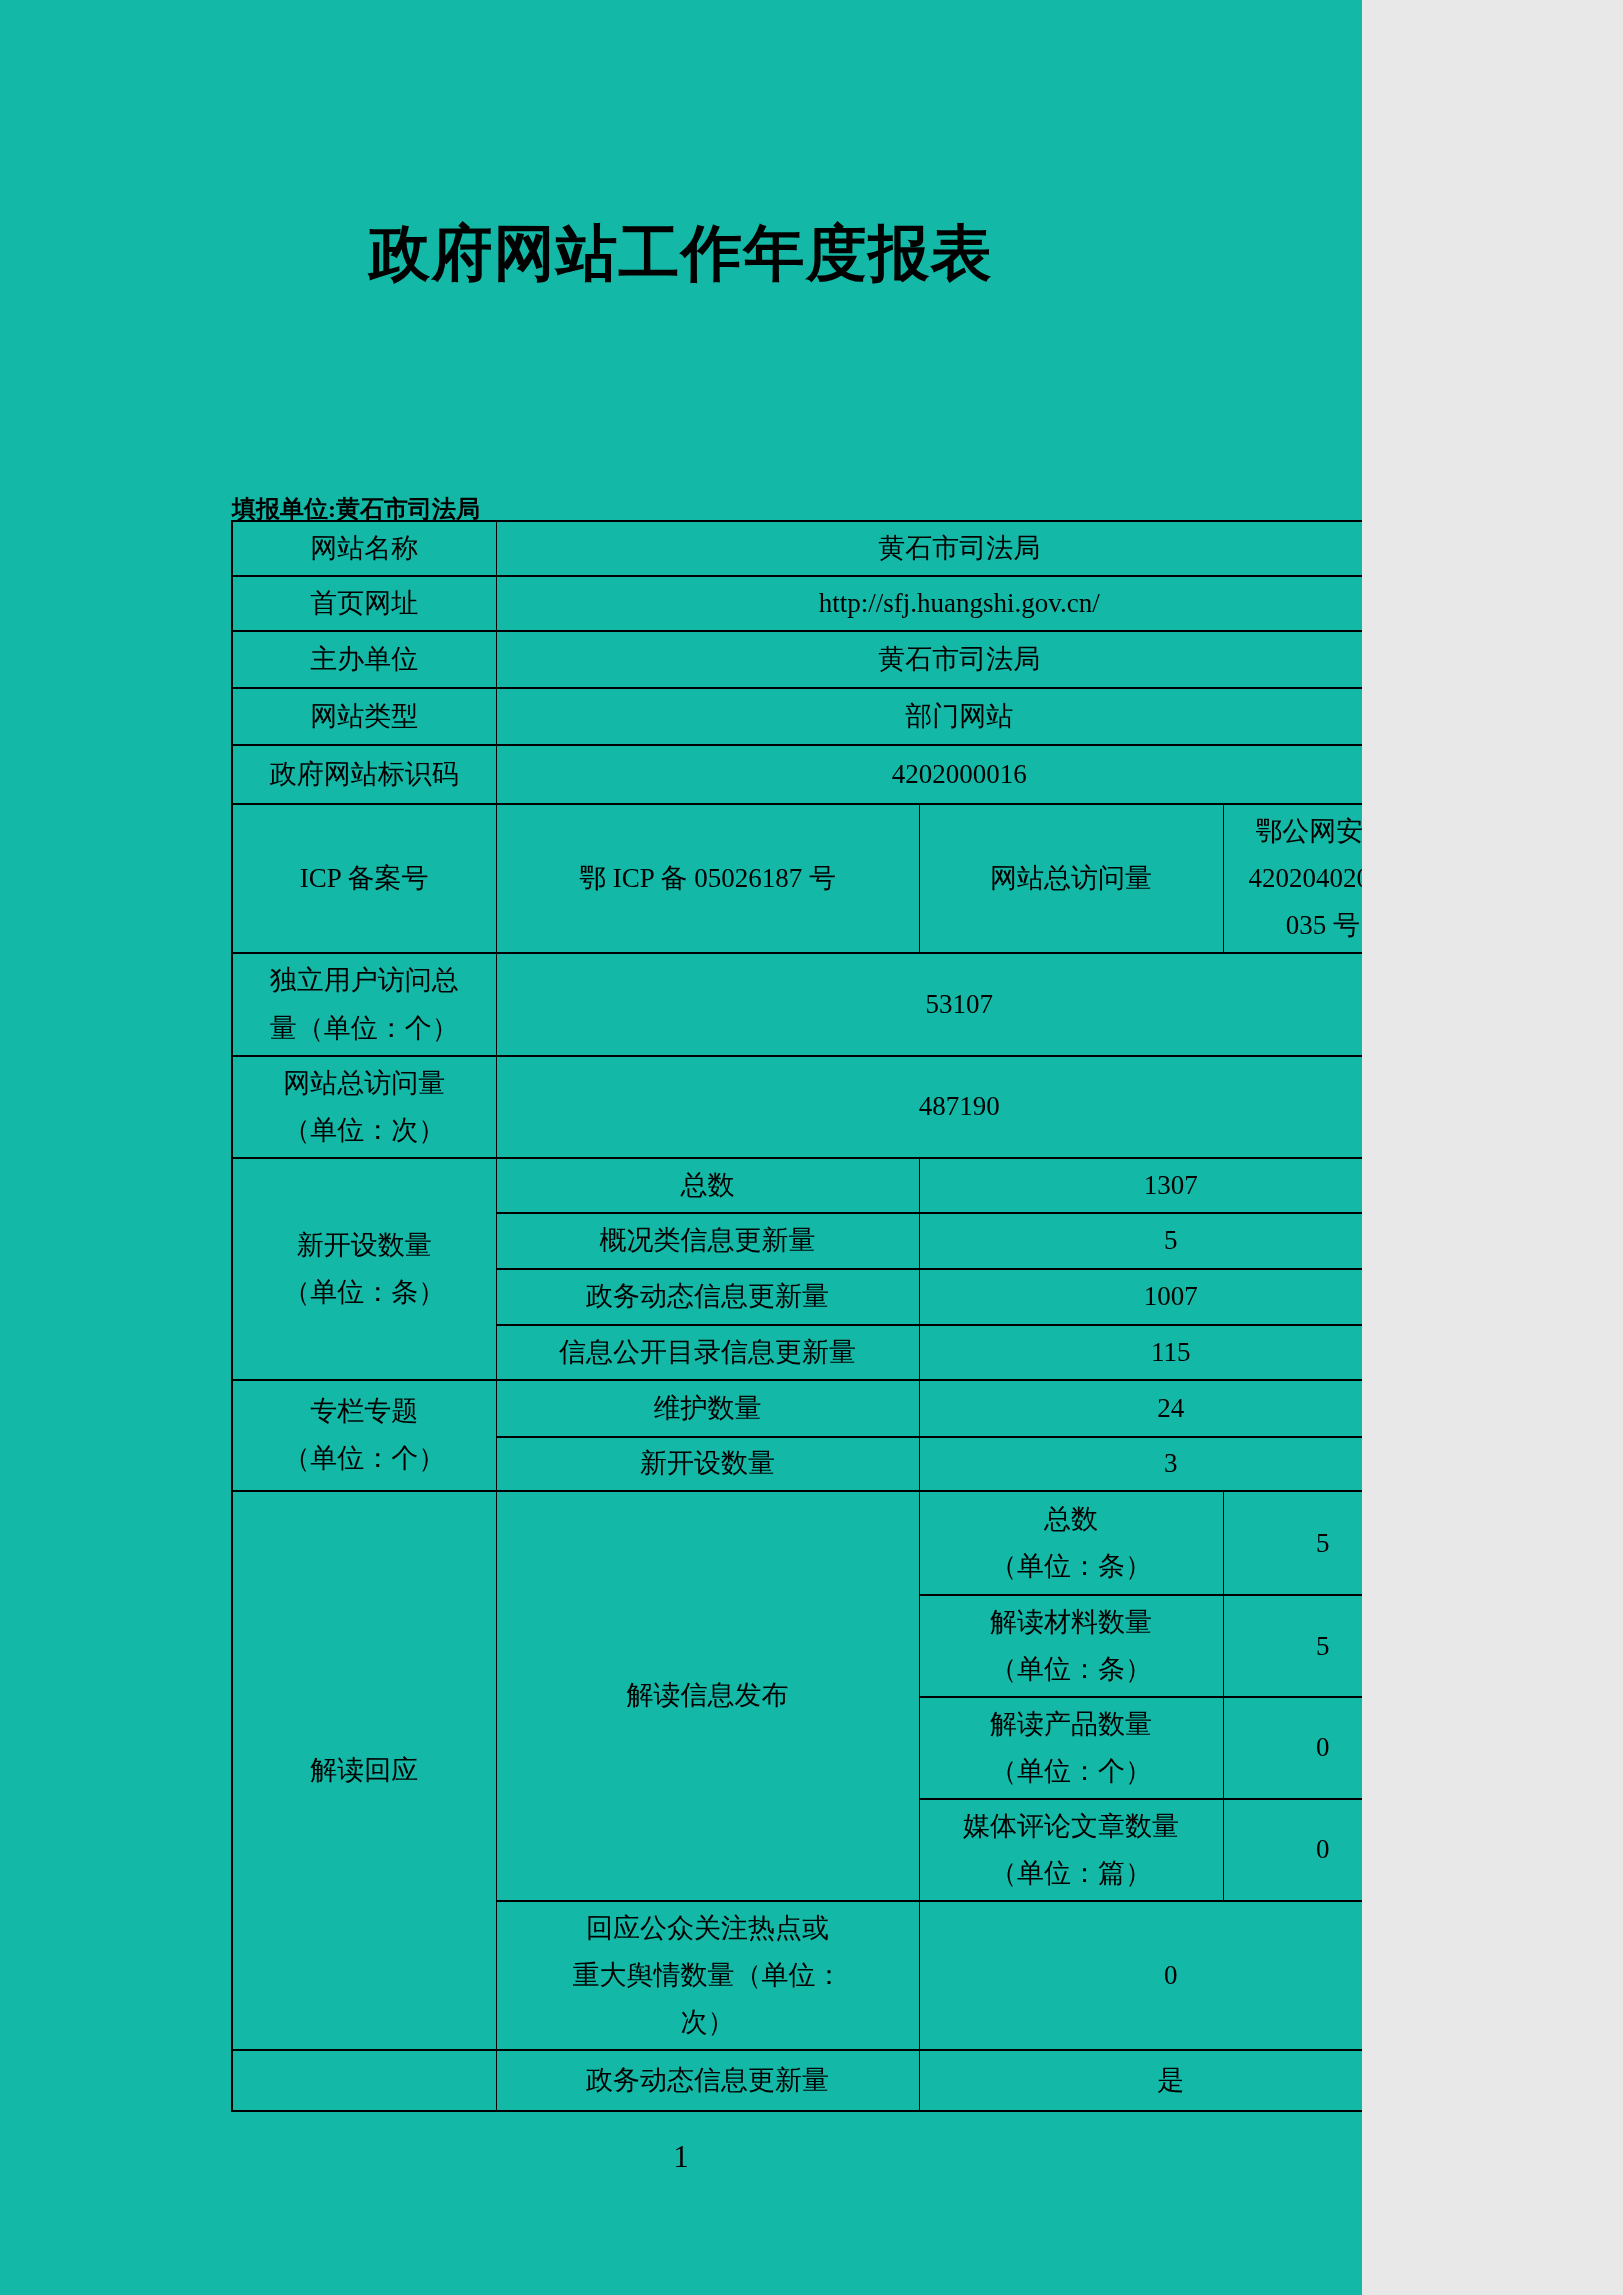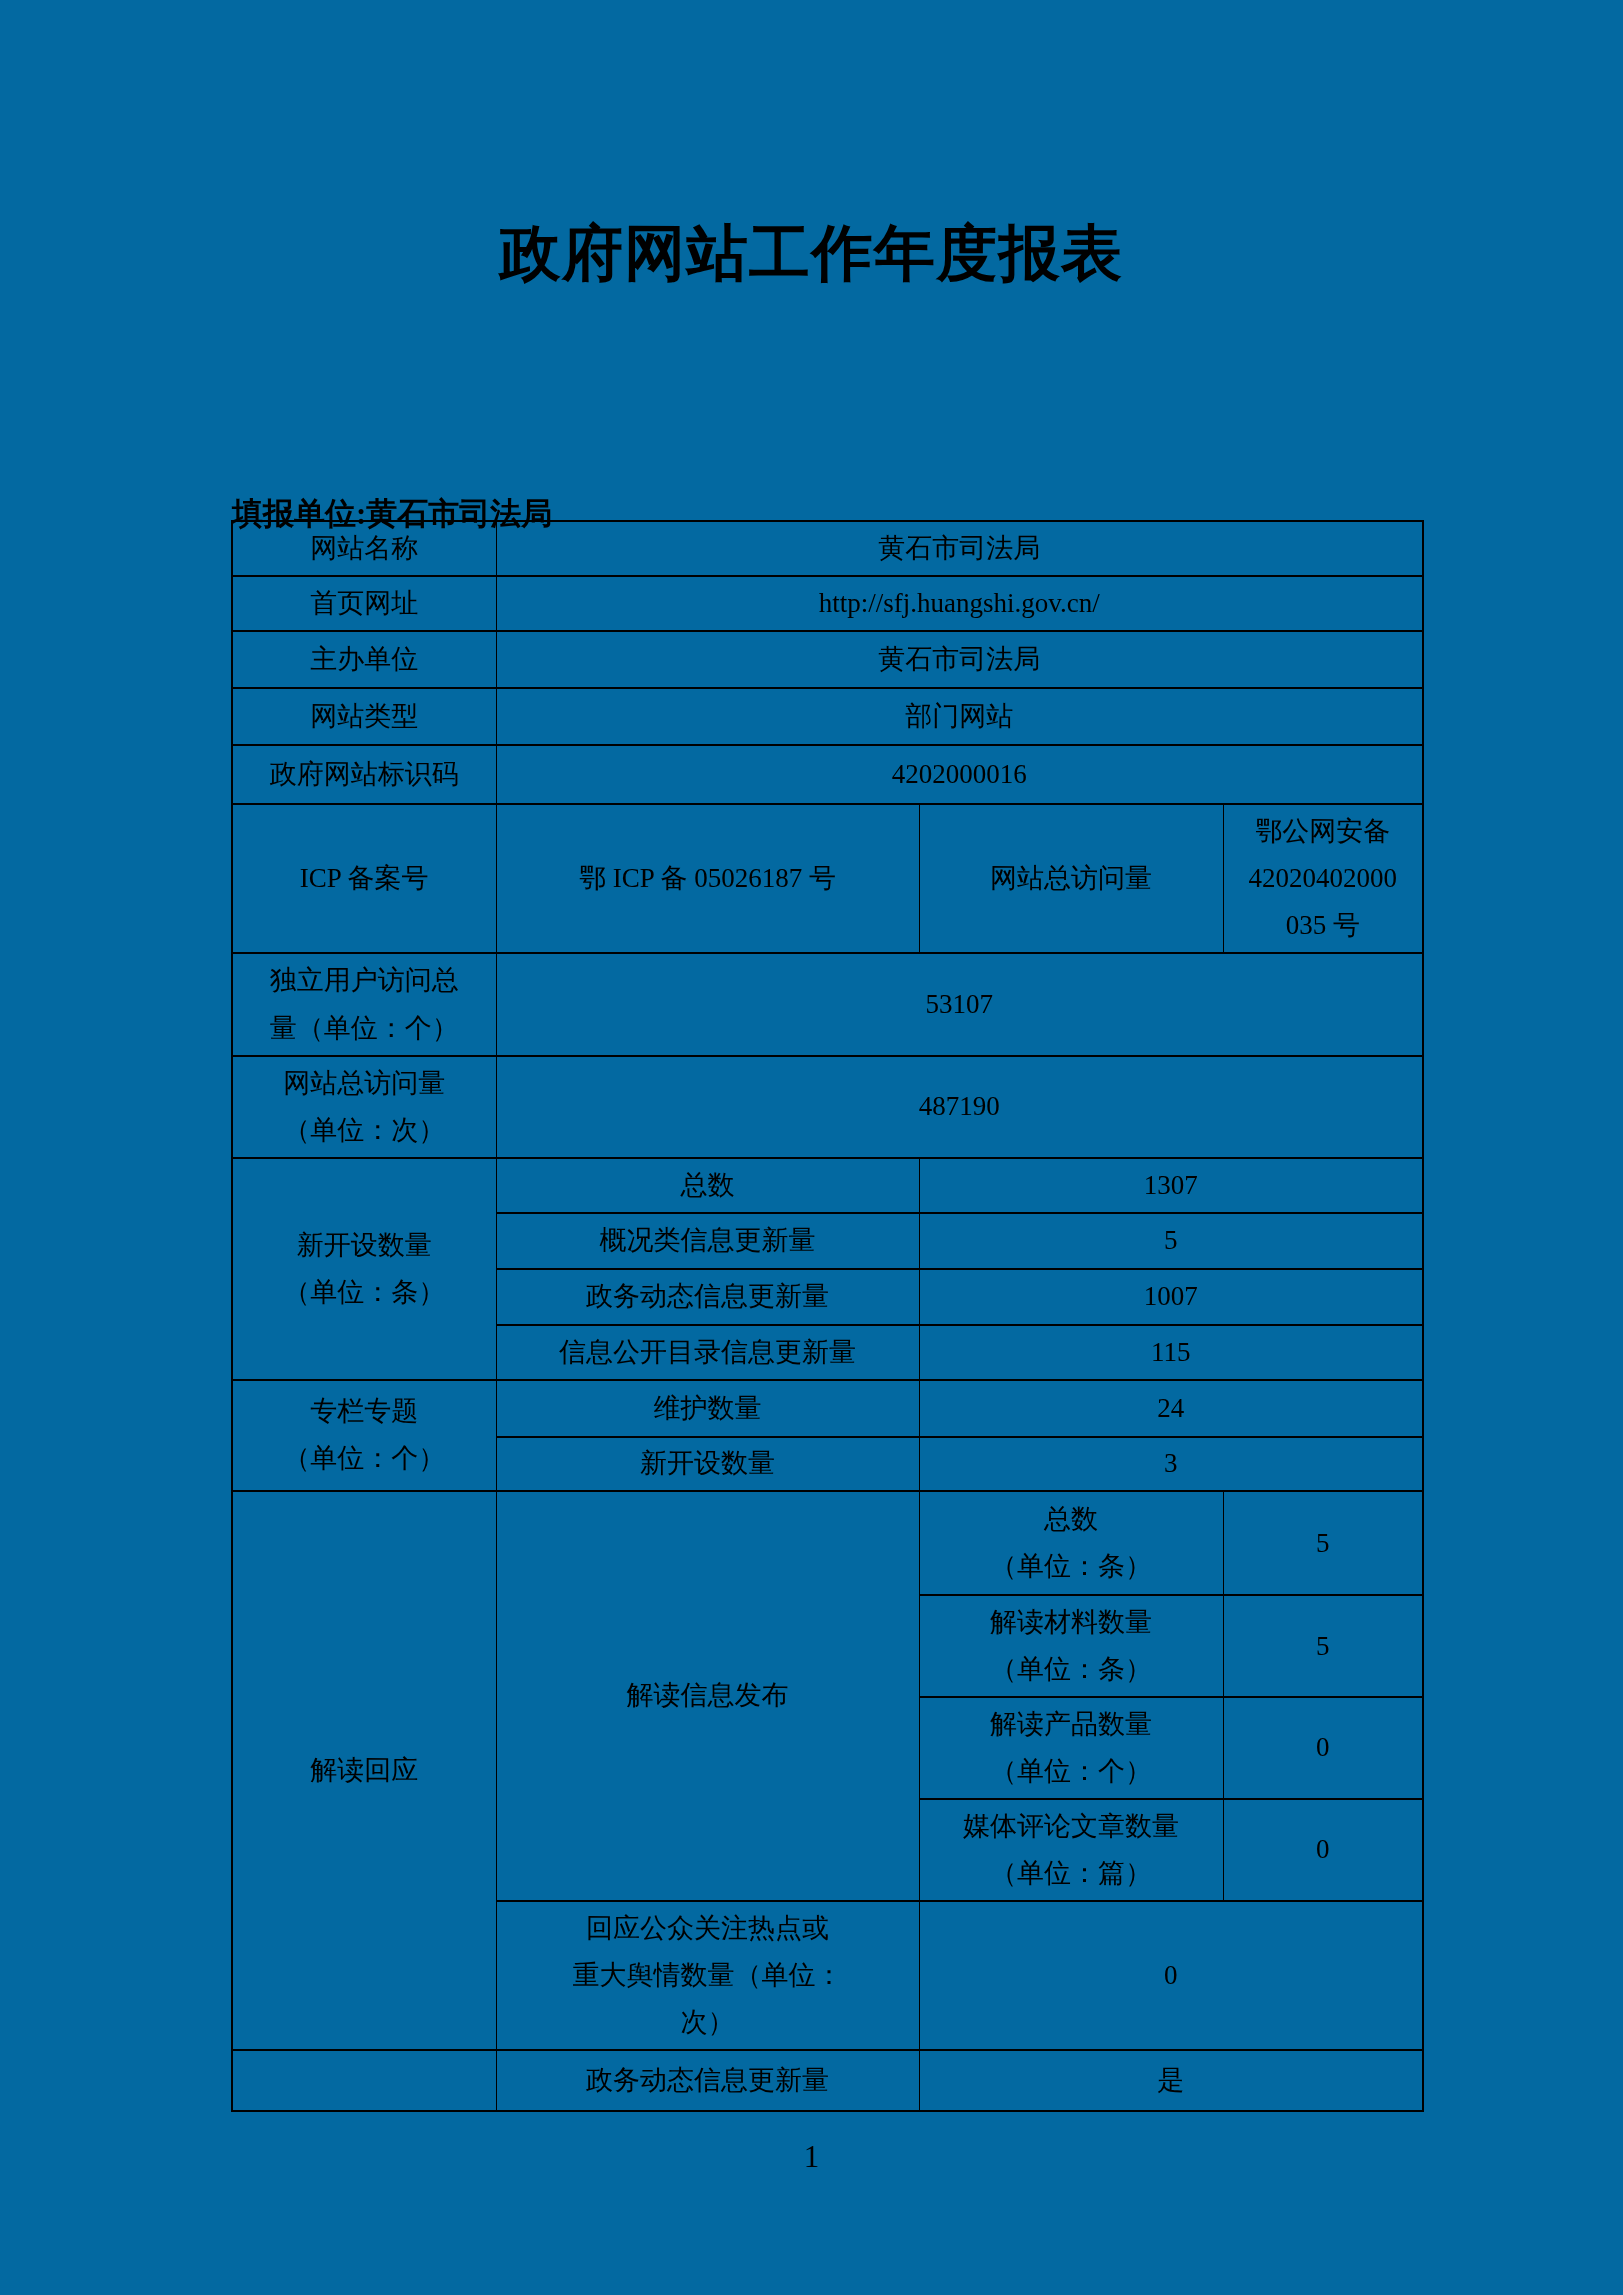--- a/index.html
+++ b/index.html
@@ -1,20 +1,20 @@
 <!DOCTYPE html>
 <html style="font-size:11px"><head>
 <meta charset="utf-8">
 <style>
   html, body { margin: 0; padding: 0; background: #e8e8e8; }
   .page {
     position: relative;
-    width: 1623px;
+    width: 1362px;
     height: 2295px;
-    background: #0369a1;
+    background: #14b8a6;
     font-family: "Liberation Serif", "DejaVu Serif", serif;
     color: #000000;
     overflow: hidden;
   }
   .title {
     position: absolute;
     top: 222px;
     left: 0;
     width: 100%;
     margin: 0;
@@ -31,21 +31,21 @@
     width: 100%;
     text-align: center;
     font-size: 32px;
     font-weight: normal;
     line-height: 1.2;
   }
   .reporting-unit {
     position: absolute;
     top: 495px;
     left: 232px;
-    font-size: 31px;
+    font-size: 24px;
     font-weight: bold;
     line-height: 1.2;
   }
   table.report {
     position: absolute;
     top: 520px;
     left: 231px;
     width: 1192px;
     border-collapse: collapse;
     table-layout: fixed;

